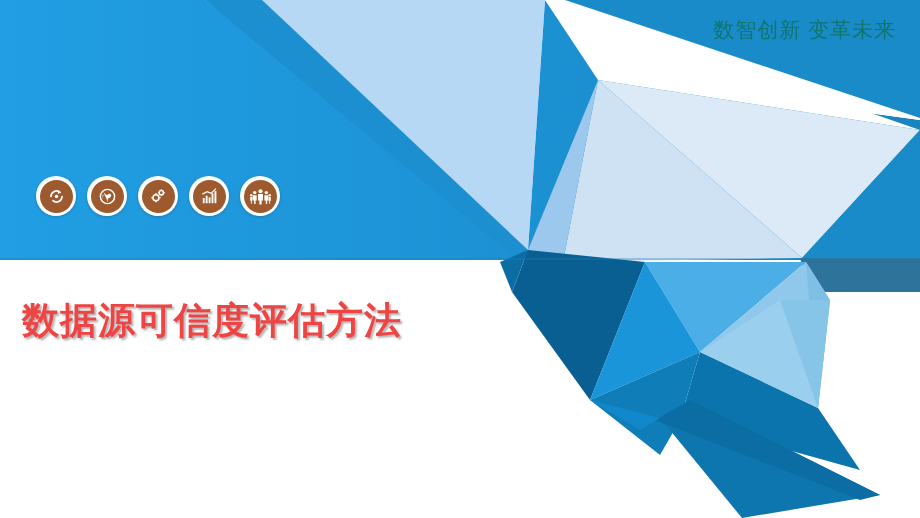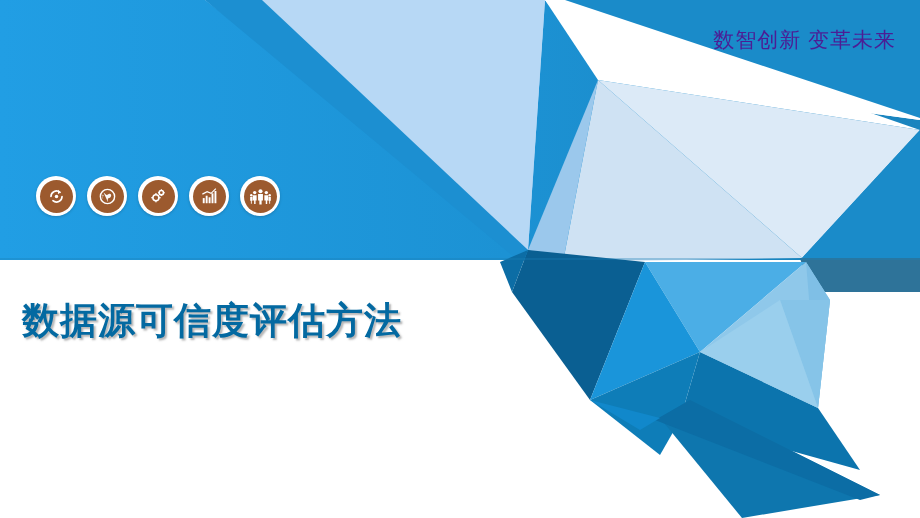--- a/index.html
+++ b/index.html
@@ -18,24 +18,24 @@
   
   #art {
     position:absolute;
     left:0; top:0;
     width:920px; height:518px;
     display:block;
   }
   
   #tagline {
     position:absolute;
-    right:24px; top:26px;
+    right:24px; top:16px;
     font-size:21px;
     letter-spacing:1px;
-    color:#4c1d95;
+    color:#0f766e;
     white-space:nowrap;
     z-index:5;
   }
   
   #icon-row {
     position:absolute;
     left:36px; top:176px;
     display:flex;
     gap:11px;
     z-index:5;
@@ -57,21 +57,21 @@
     align-items:center;
     justify-content:center;
   }
   .icon-inner svg { display:block; }
   
   #page-title {
     position:absolute;
     left:22px; top:296px;
     font-size:37px;
     font-weight:bold;
-    color:#0369a1;
+    color:#ef4444;
     letter-spacing:1px;
     white-space:nowrap;
     text-shadow:2px 2px 2px rgba(120,120,120,0.55);
     z-index:5;
   }
 </style>
 </head>
 <body>
 
 <div id="slide">

